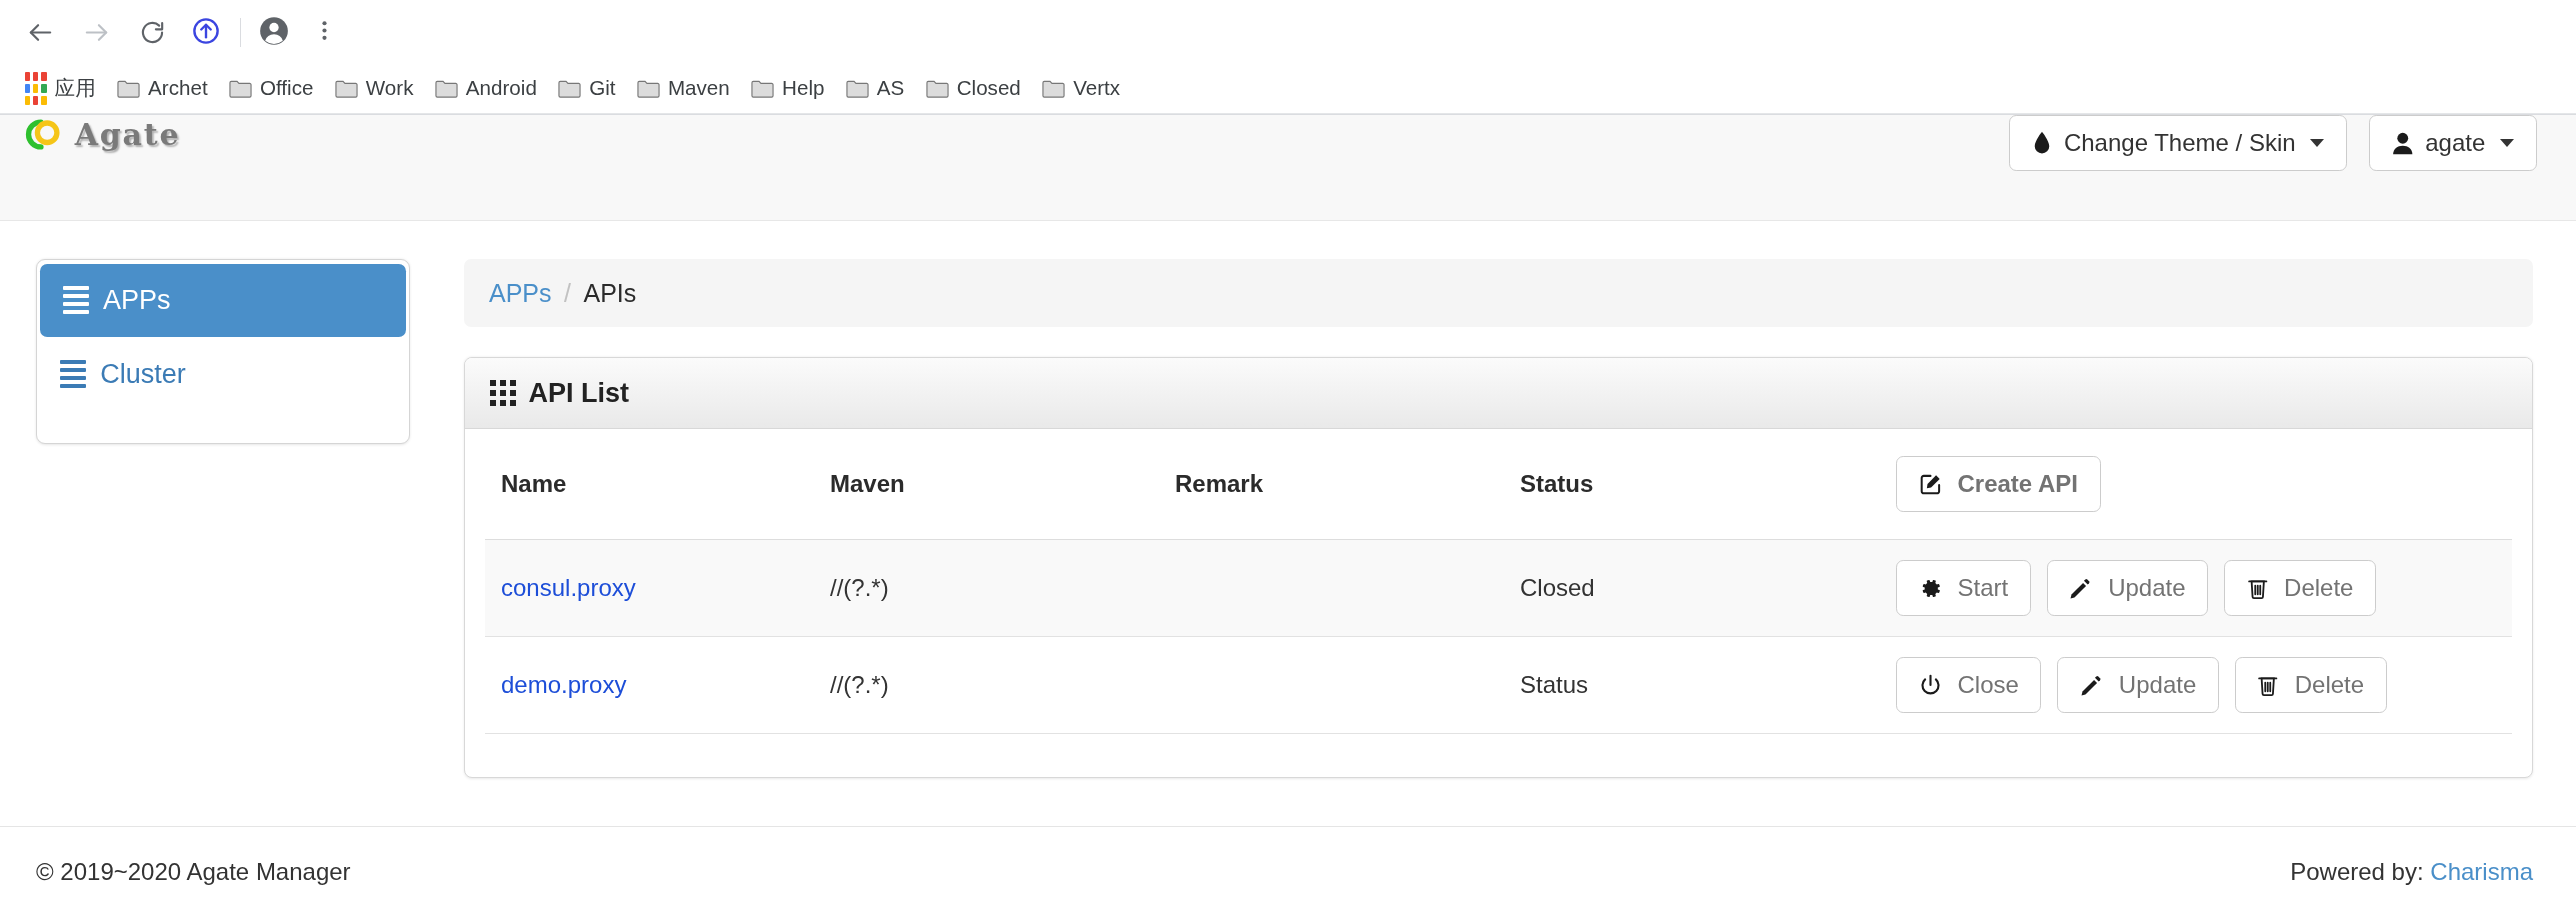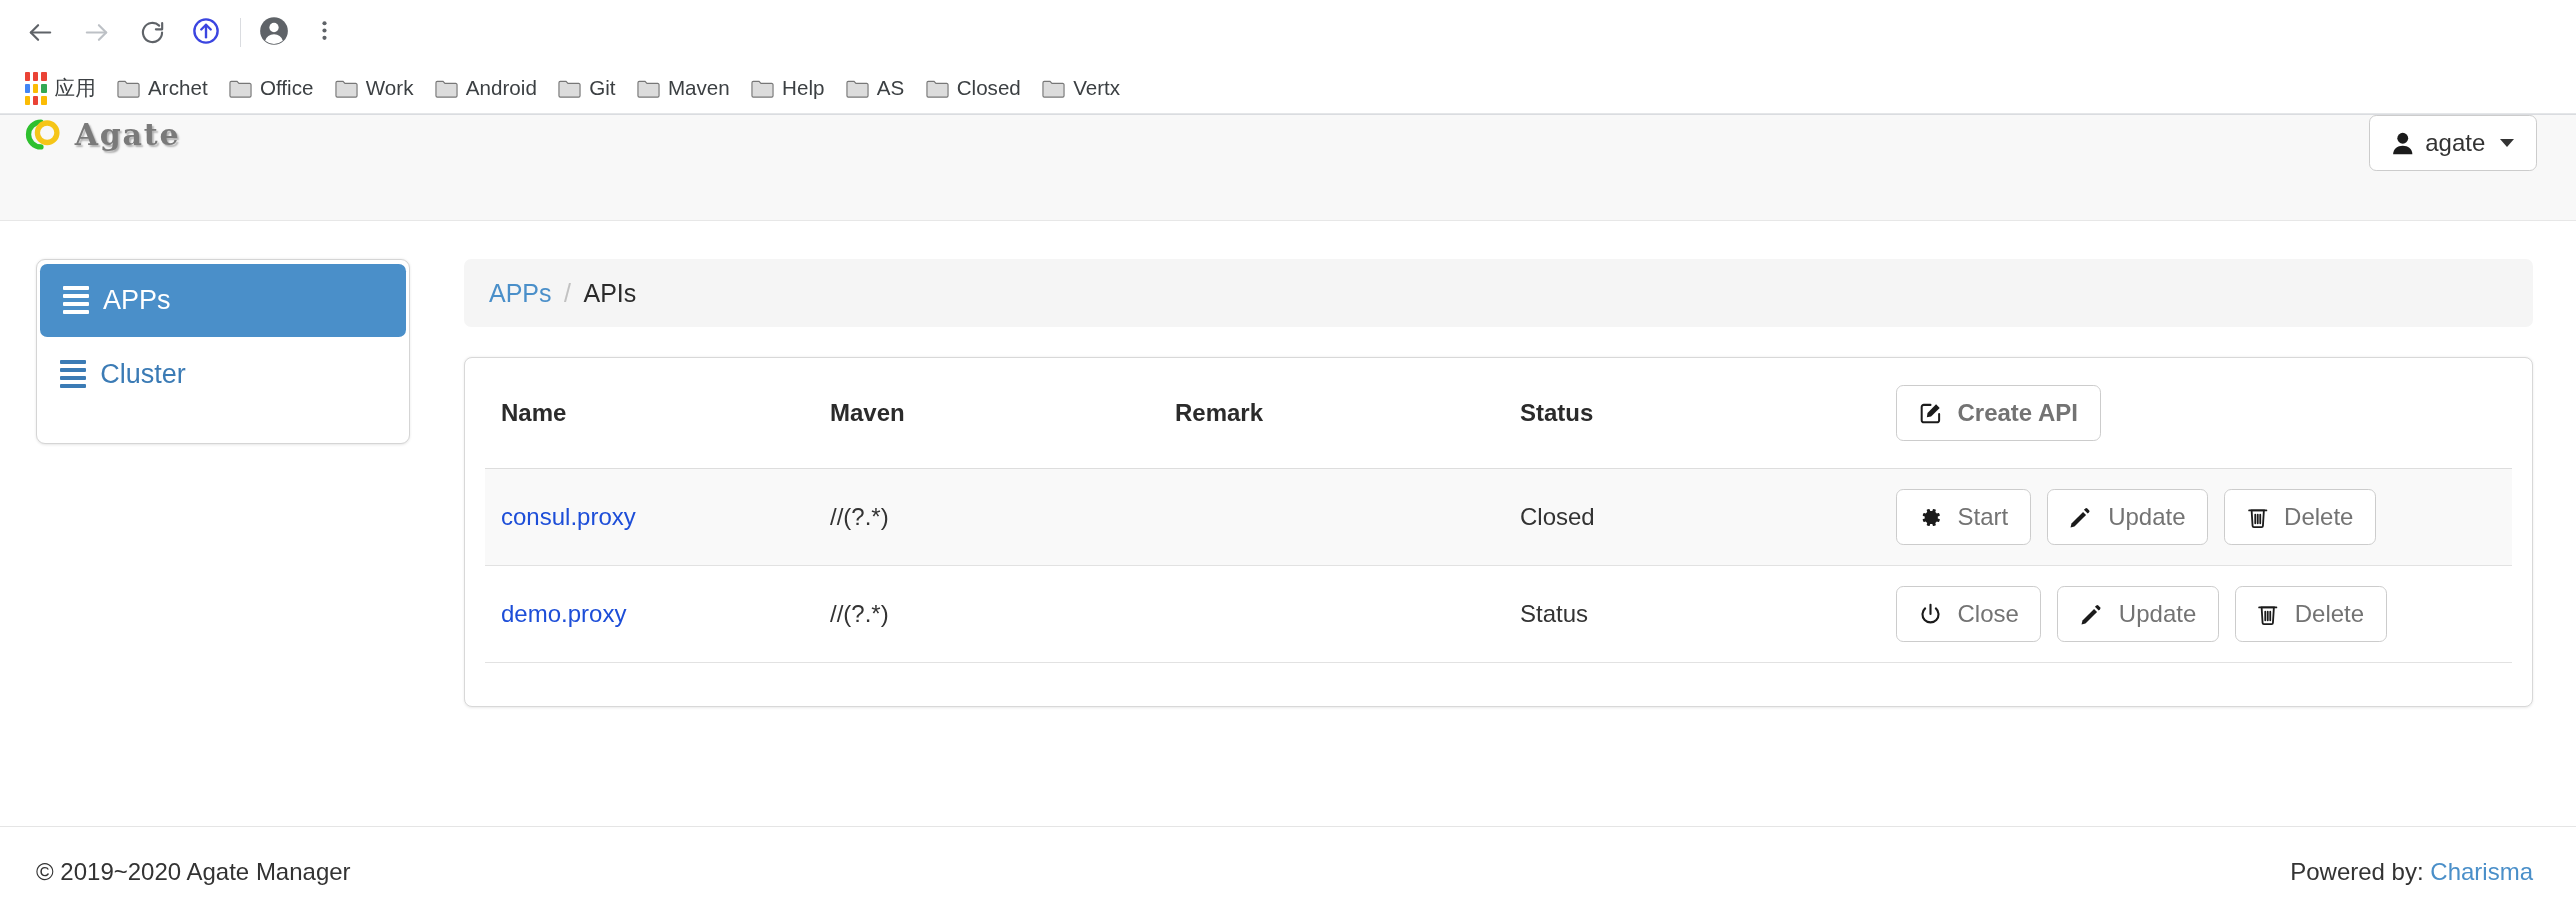--- a/index.html
+++ b/index.html
@@ -479,20 +479,29 @@
       <svg width="39" height="39" viewBox="0 0 44 44">
         <path d="M18 8 A14 14 0 1 0 18 36" fill="none" stroke="#2ec02e" stroke-width="6" stroke-linecap="round"></path>
         <circle cx="25" cy="20" r="11" fill="none" stroke="#f5c518" stroke-width="6"></circle>
       </svg>
     </span>
     <span id="brand-text">Agate</span>
   </div>
 
   <div id="header-actions">
 
+    <div class="hdr-btn">
+      <span class="icon-box">
+        <svg width="20" height="25" viewBox="0 0 16 22" fill="#1b1b1b">
+          <path d="M8 0.6C8 0.6 1.6 8.4 1.6 13.4A6.4 6.4 0 0 0 14.4 13.4C14.4 8.4 8 0.6 8 0.6z"></path>
+        </svg>
+      </span>
+      <span>Change Theme / Skin</span>
+      <span class="caret"></span>
+    </div>
 
     <div class="hdr-btn">
       <span class="icon-box">
         <svg width="21.5" height="23" viewBox="0 0 20 22" fill="#1b1b1b">
           <circle cx="10" cy="6" r="5.2"></circle>
           <path d="M0.8 21.4c0-5 4.1-8.2 9.2-8.2s9.2 3.2 9.2 8.2z"></path>
         </svg>
       </span>
       <span>agate</span>
       <span class="caret"></span>
@@ -527,20 +536,34 @@
   <div id="content">
 
     <div id="breadcrumb">
       <span class="crumb-link">APPs</span>
       <span class="crumb-sep">/</span>
       <span class="crumb-current">APIs</span>
     </div>
 
     <div id="api-panel">
 
+      <div id="panel-head">
+        <span class="grid9">
+          <i></i>
+            <i></i>
+            <i></i>
+            <i></i>
+            <i></i>
+            <i></i>
+            <i></i>
+            <i></i>
+            <i></i>
+        </span>
+        <span id="panel-title">API List</span>
+      </div>
 
       <div id="panel-body">
         <table id="api-table">
           <thead>
             <tr>
               <th class="col-name">Name</th>
               <th class="col-path">Maven</th>
               <th class="col-remark">Remark</th>
               <th class="col-status">Status</th>
               <th class="col-act">

